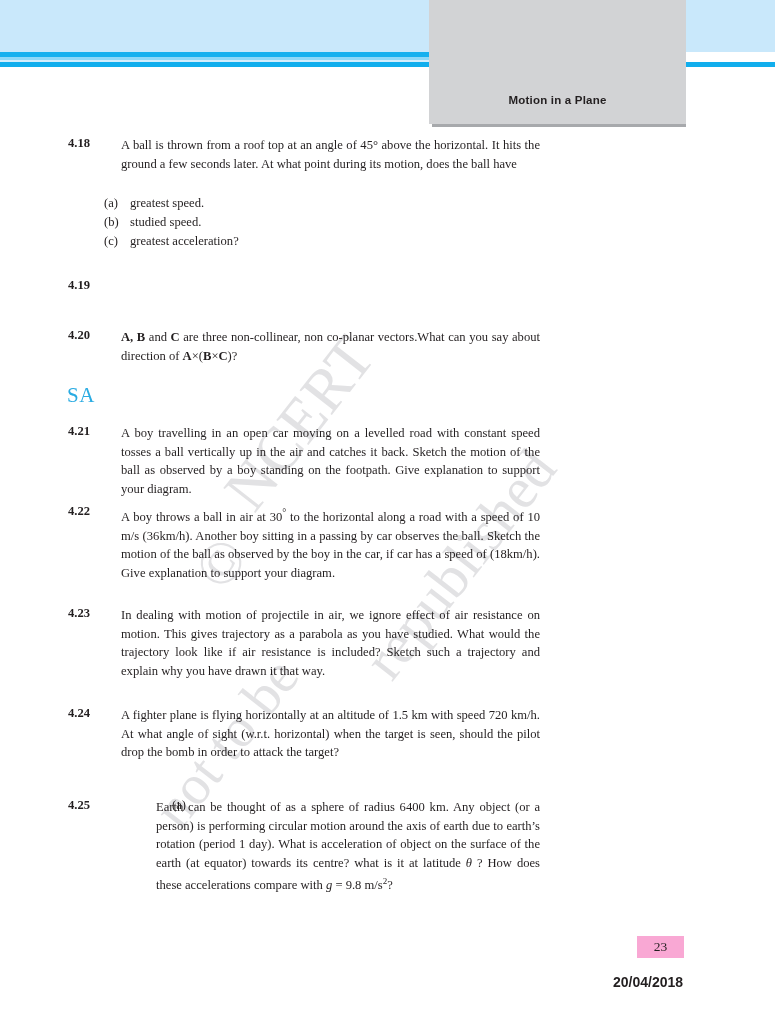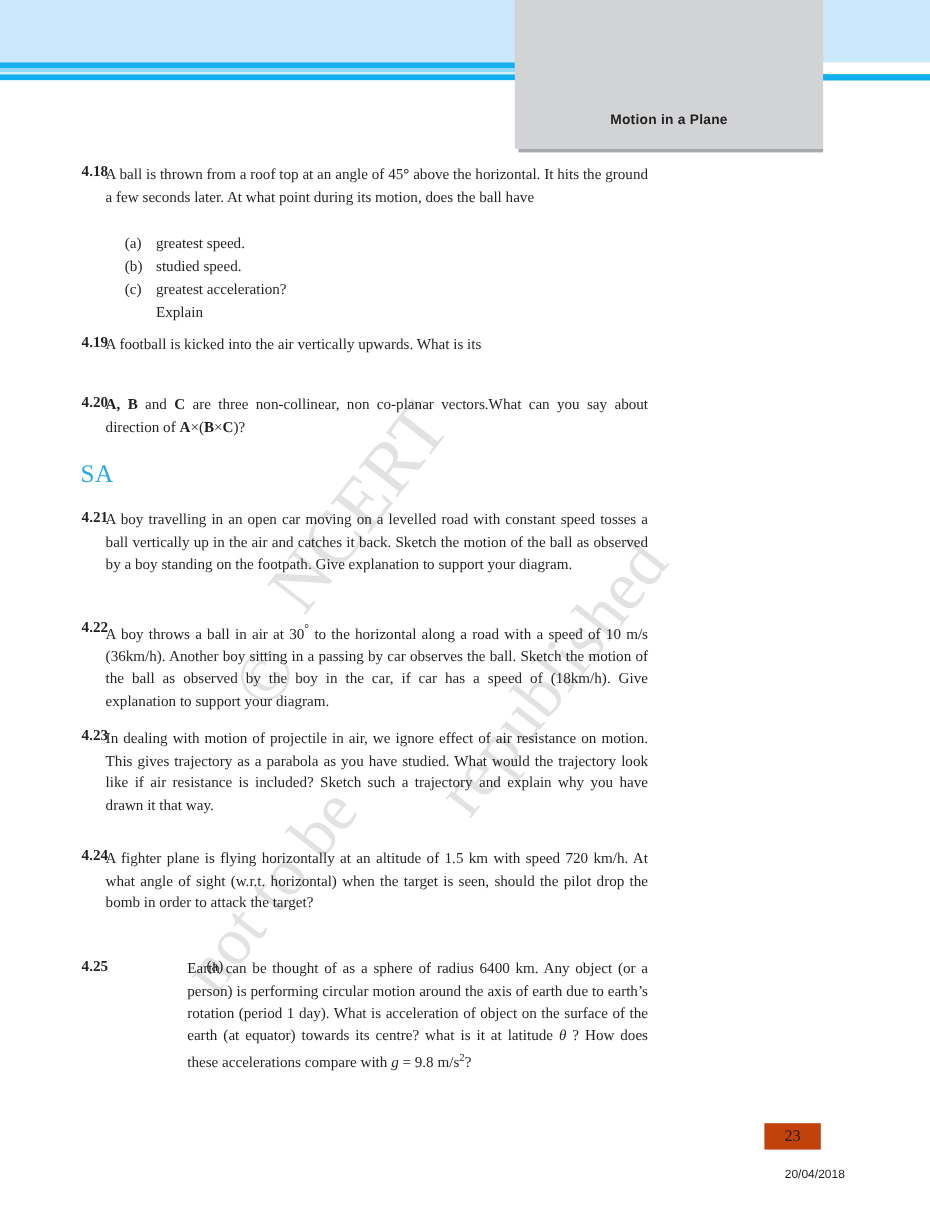--- a/index.html
+++ b/index.html
@@ -151,21 +151,21 @@
     position: absolute;
     left: 0;
     top: 0;
     width: 32px;
     font-size: 12.6px;
     font-weight: bold;
     color: #231f20;
     font-family: "Liberation Serif", "DejaVu Serif", serif;
   }
   .qbody {
-    margin-left: 20px;
+    margin-left: 53px;
     font-size: 12.6px;
     line-height: 18.6px;
     text-align: justify;
     color: #231f20;
   }
   .qbody.nojust { text-align: left; }
   b { font-weight: bold; }
 
   .sublist {
     position: absolute;
@@ -209,38 +209,39 @@
     z-index: 2;
   }
 
   
   .page-badge {
     position: absolute;
     left: 637px;
     top: 936px;
     width: 47px;
     height: 22px;
-    background: #c2410c;
+    background: #f9a8d4;
     text-align: center;
     line-height: 22px;
     font-size: 13.5px;
     color: #231f20;
     font-family: "Liberation Serif", "DejaVu Serif", serif;
     z-index: 2;
   }
   .footer-date {
     position: absolute;
-    left: 639px;
+    left: 608px;
     top: 974px;
     width: 80px;
     text-align: center;
     font-family: "Liberation Sans", "DejaVu Sans", sans-serif;
-    font-size: 10px;
+    font-size: 14px;
     color: #231f20;
     z-index: 2;
+    font-weight: bold;
   }
 
   .vec-cross { font-family: "Liberation Serif", "DejaVu Serif", serif; }
   .deg { font-size: 10px; vertical-align: super; }
   .sup { font-size: 9px; vertical-align: super; }
   .ital { font-style: italic; }
 </style>
 </head>
 <body>
 
@@ -277,43 +278,42 @@
         <span>greatest speed.</span>
       </div>
       <div class="sub-row">
         <span class="sub-mark">(b)</span>
         <span>studied speed.</span>
       </div>
       <div class="sub-row">
         <span class="sub-mark">(c)</span>
         <span>greatest acceleration?</span>
       </div>
-      <div class="sub-plain">Explain</div>
     </div>
 
     <div class="qblock" style="top:278px;">
       <div class="qnum">4.19</div>
       <div class="qbody nojust">
-        <span>A football is kicked into the air vertically upwards. What is its</span><br>
+        <br>
       </div>
     </div>
 
     <div class="qblock" style="top:328px;">
       <div class="qnum">4.20</div>
       <div class="qbody"><b><span>A,</span> <span>B</span></b><span> and </span><b><span>C</span></b><span> are three non-collinear, non co-planar vectors.What can you say about direction of </span><b><span>A</span></b><span class="vec-cross">×(</span><b><span>B</span></b><span class="vec-cross">×</span><b><span>C</span></b><span>)?</span></div>
     </div>
 
     <div class="sa-heading">SA</div>
 
     <div class="qblock" style="top:424px;">
       <div class="qnum">4.21</div>
       <div class="qbody">A boy travelling in an open car moving on a levelled road with constant speed tosses a ball vertically up in the air and catches it back. Sketch the motion of the ball as observed by a boy standing on the footpath. Give explanation to support your diagram.</div>
     </div>
 
-    <div class="qblock" style="top:516px;">
+    <div class="qblock" style="top:504px;">
       <div class="qnum">4.22</div>
       <div class="qbody"><span>A boy throws a ball in air at 30</span><span class="deg">°</span><span> to the horizontal along a road with a speed of 10 m/s (36km/h). Another boy sitting in a passing by car observes the ball. Sketch the motion of the ball as observed by the boy in the car, if car has a speed of (18km/h). Give explanation to support your diagram.</span></div>
     </div>
 
     <div class="qblock" style="top:606px;">
       <div class="qnum">4.23</div>
       <div class="qbody">In dealing with motion of projectile in air, we ignore effect of air resistance on motion. This gives trajectory as a parabola as you have studied. What would the trajectory look like if air resistance is included? Sketch such a trajectory and explain why you have drawn it that way.</div>
     </div>
 
     <div class="qblock" style="top:706px;">

